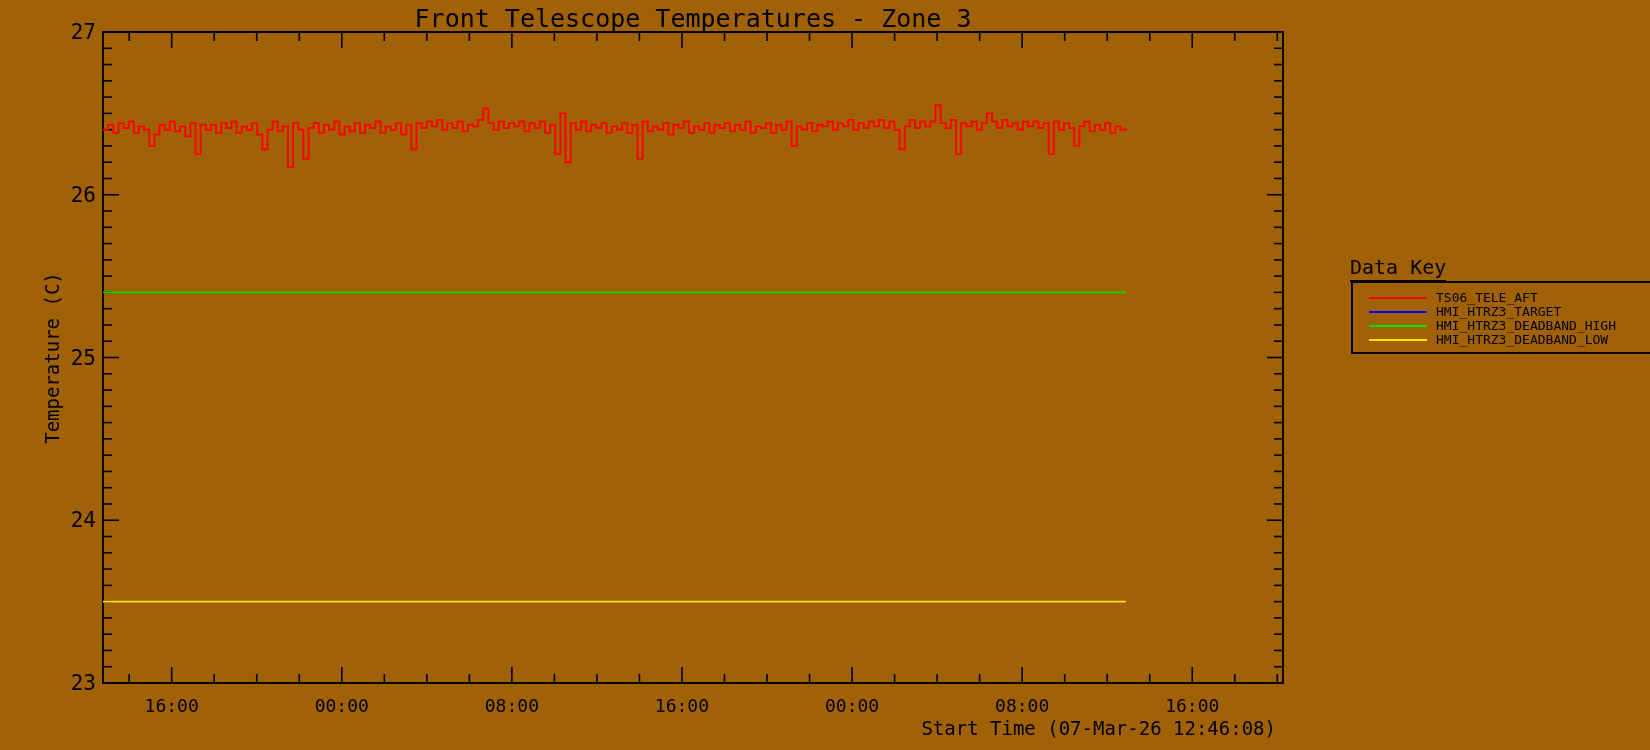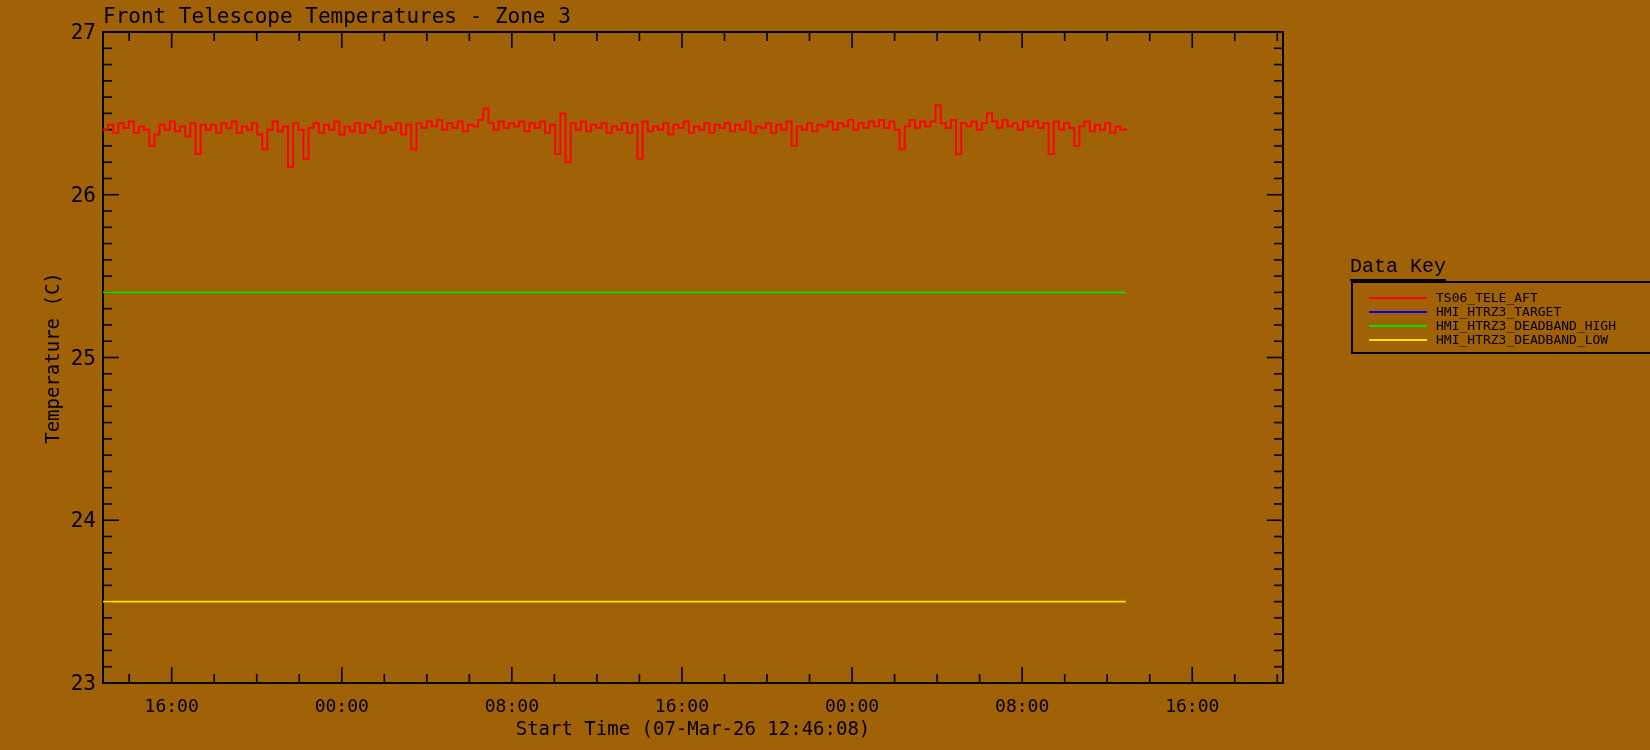--- a/index.html
+++ b/index.html
@@ -7,38 +7,37 @@
     position:relative;
     width:1650px;height:750px;
     background:#a16207;
     font-family:"DejaVu Sans Mono","Liberation Mono",monospace;
     color:#000;
     overflow:hidden;
   }
   svg{position:absolute;left:0;top:0;}
   .chart-title{
     position:absolute;left:103px;top:4px;width:1180px;
-    text-align:left;font-size:21px;letter-spacing:0px;white-space:pre;
+    text-align:center;font-size:25px;letter-spacing:0px;white-space:pre;
   }
   .x-axis-title{
-    position:absolute;left:103px;top:717px;width:1180px;
-    text-align:center;font-size:19px;white-space:pre;
+    position:absolute;left:96px;top:717px;width:1180px;
+    text-align:right;font-size:19px;white-space:pre;
   }
   .y-axis-title{
     position:absolute;left:-123px;top:347px;width:350px;height:22px;
     text-align:center;font-size:19px;
     transform:rotate(-90deg);
     white-space:pre;
   }
   .legend-title{
     position:absolute;left:1350px;top:255px;
     font-size:20px;
     border-bottom:2px solid #000;
     padding-bottom:1px;
-    font-family:Liberation Mono, monospace;
   }
   .legend-box{
     position:absolute;left:1351px;top:281px;width:304px;height:73px;
     border:2px solid #000;box-sizing:border-box;
     padding-top:8px;
   }
   .legend-item{
     display:flex;align-items:center;height:14px;
   }
   .legend-swatch{

